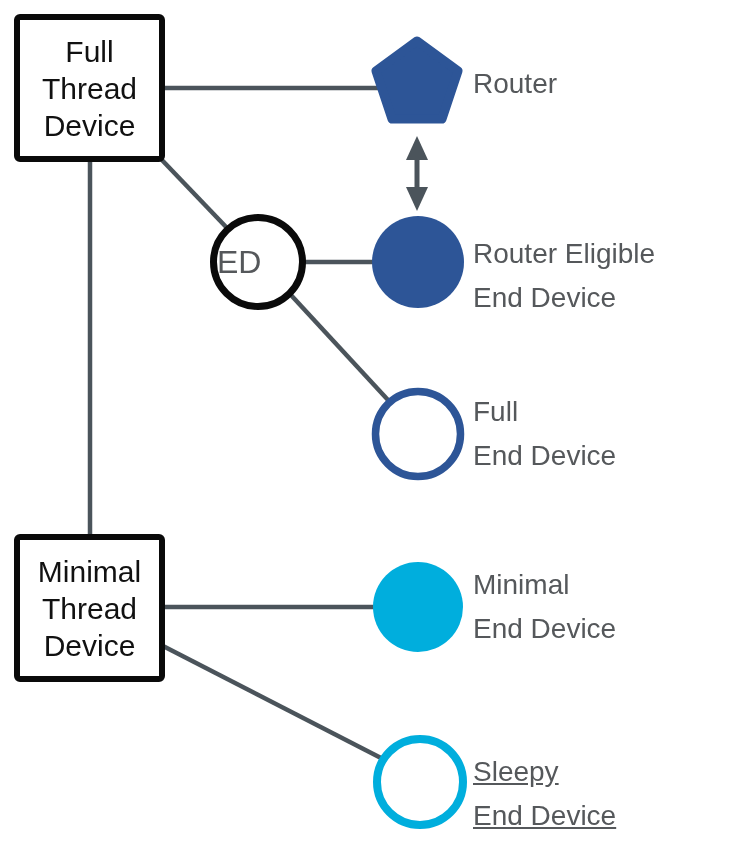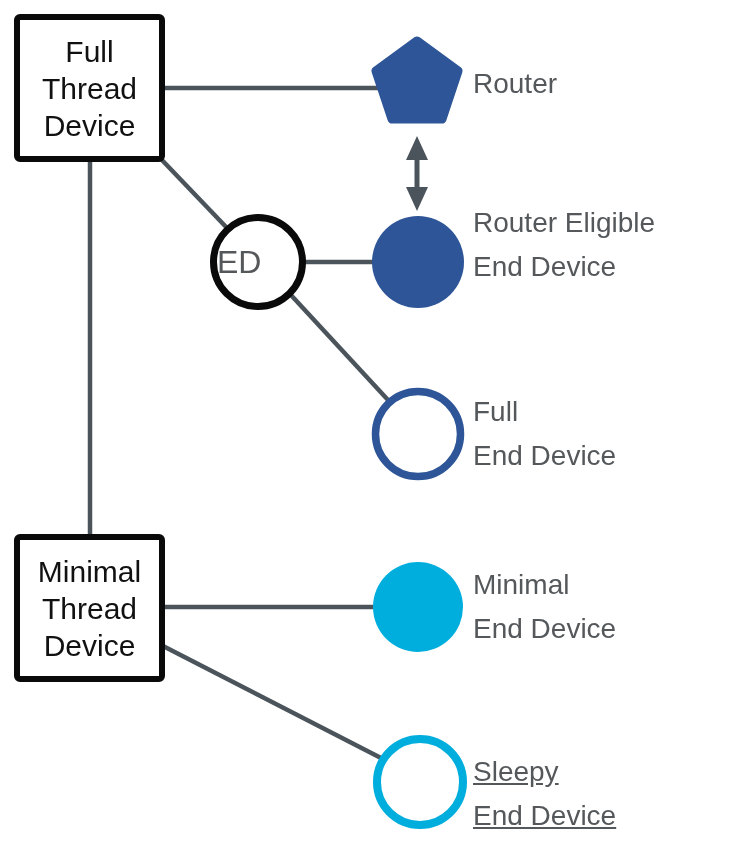--- a/index.html
+++ b/index.html
@@ -61,21 +61,21 @@
   .shape-label {
     position: absolute;
     left: 473px;
     color: #55585b;
     font-size: 28px;
     line-height: 44px;
     white-space: nowrap;
   }
   .shape-label span { display: block; }
   .label-router { top: 62px; }
-  .label-reed   { top: 201px; }
+  .label-reed   { top: 232px; }
   .label-fed    { top: 390px; }
   .label-med    { top: 563px; }
   .label-sed    { top: 750px; text-decoration: underline; }
 </style>
 </head>
 <body>
 
 <div class="canvas">
 
   <svg class="shapes-layer" width="740" height="844" viewBox="0 0 740 844" xmlns="http://www.w3.org/2000/svg">

